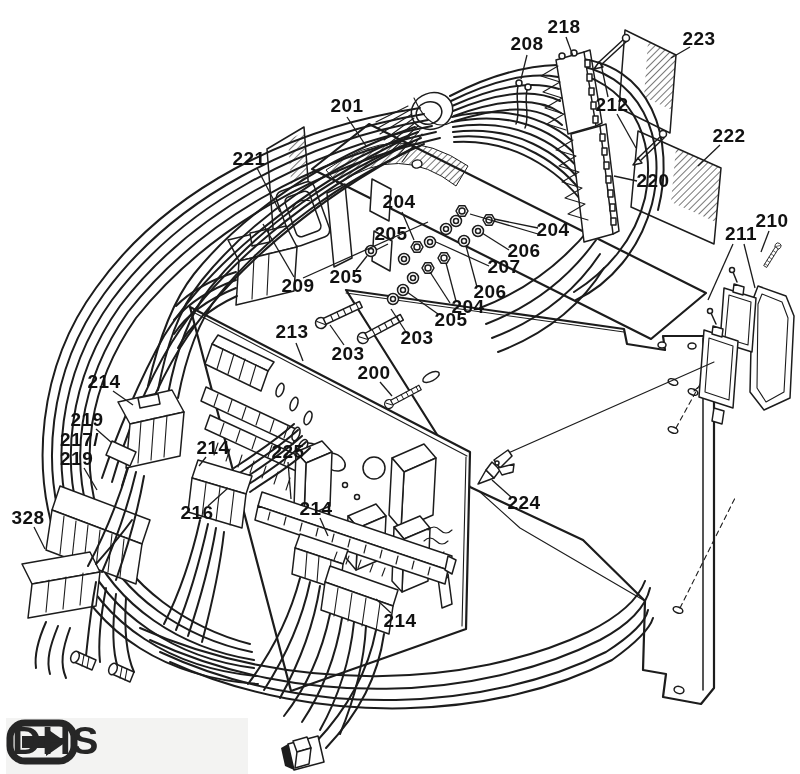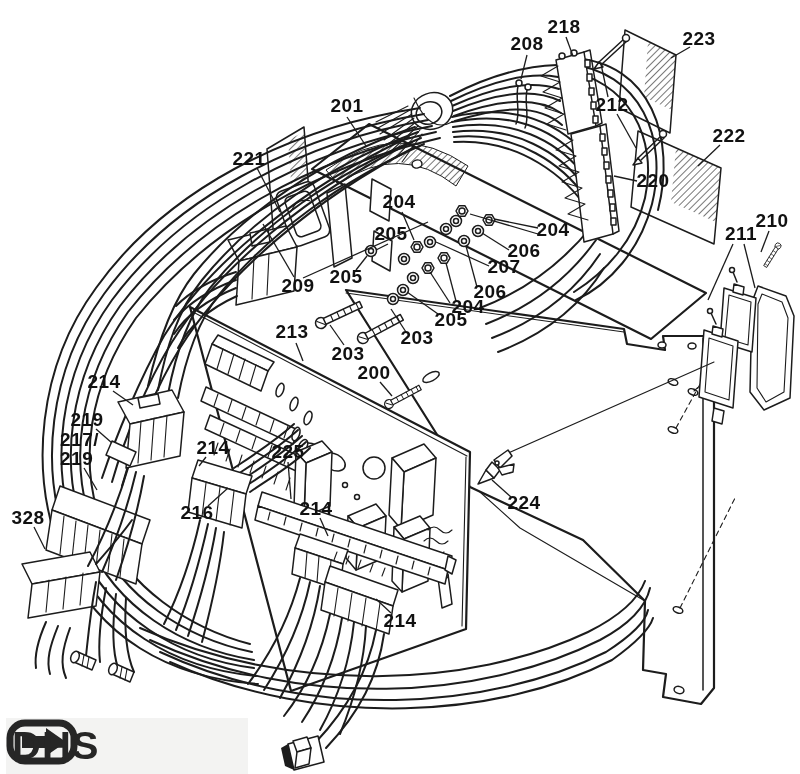--- a/index.html
+++ b/index.html
@@ -9,21 +9,21 @@
   .ln{fill:none;stroke:#1c1c1c;stroke-width:1.5;stroke-linecap:round;stroke-linejoin:round;}
   .fw{fill:#ffffff;stroke:#1c1c1c;stroke-width:1.5;stroke-linejoin:round;}
   .fw2{fill:#ffffff;stroke:#1c1c1c;stroke-width:2.2;stroke-linejoin:round;}
   .wire{fill:none;stroke:#1c1c1c;stroke-width:2;stroke-linecap:round;}
   .thin{stroke-width:1.1;}
   .dash{stroke-dasharray:5 4;stroke-width:1.1;}
   .leader{stroke:#1c1c1c;stroke-width:1.3;}
   .plabel{font-family:"Liberation Sans",sans-serif;font-weight:bold;font-size:19px;
           fill:#111;letter-spacing:.5px;}
   #logo{position:absolute;left:6px;top:718px;width:230px;height:52px;display:flex;
-        align-items:center;gap:4px;background:#f3f3f2;padding:2px 6px;}
+        gap:4px;background:#f3f3f2;padding:2px 6px;}
   #logo .logotext{font-weight:bold;font-size:40px;color:#262626;letter-spacing:1px;
         line-height:1;transform:scaleY(.95);}
 </style>
 </head>
 <body>
 
 <div id="stage">
 <svg width="800" height="774" viewBox="0 0 800 774">
   <defs>
     <pattern id="hatchp" width="5" height="5" patternUnits="userSpaceOnUse" patternTransform="rotate(45)">

